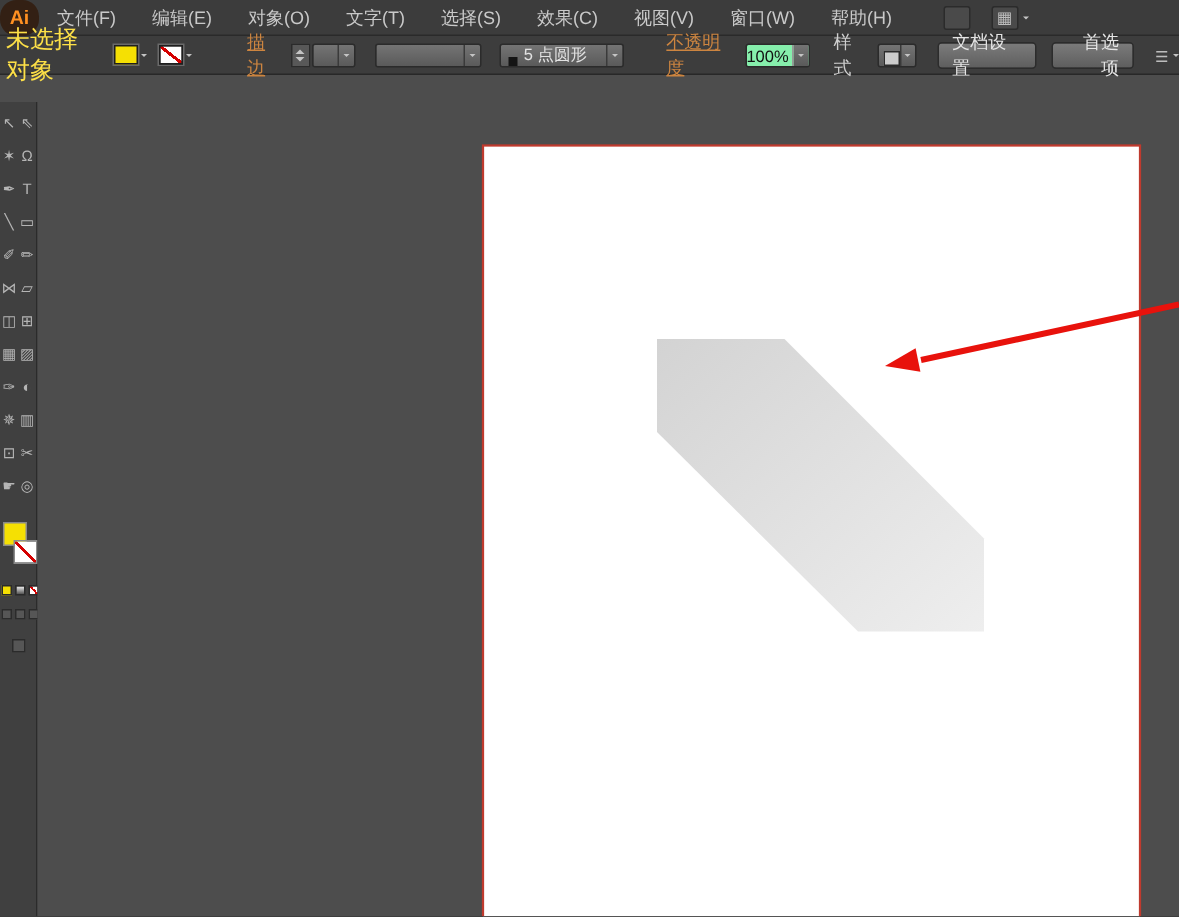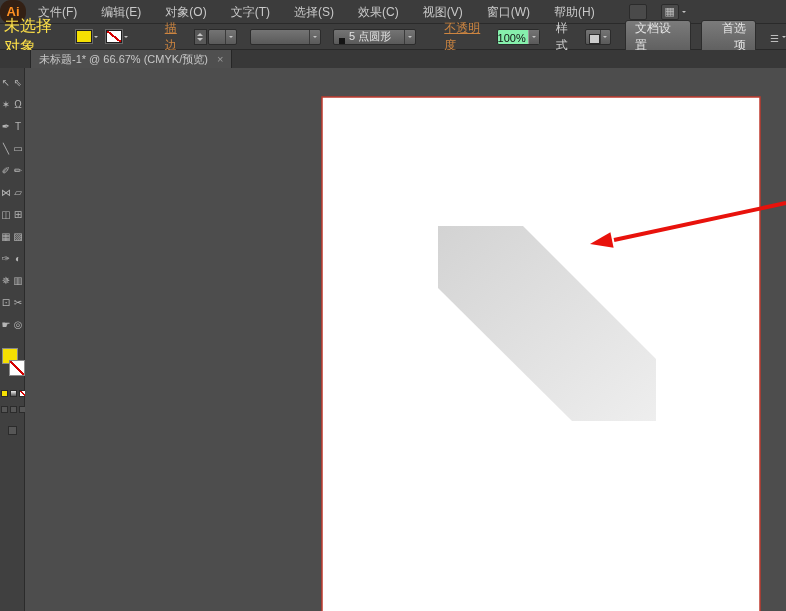--- a/index.html
+++ b/index.html
@@ -45,21 +45,21 @@
   .c-profile { width:74px; margin-left:13px; }
   .c-brush { width:86px; margin-left:12px; }
   .c-brush .bsq { width:6px; height:6px; background:#141414; margin:0 4px 0 5px; }
   .c-brush .blabel { font-size:11px; color:#e2e2e2; white-space:nowrap; }
   .c-opacity { width:44px; margin-left:6px; background:#86efac; }
   .c-opacity .oval { font-size:11px; color:#111; text-align:right; padding-right:2px; flex:1; }
   .c-opacity .dd { border-left:1px solid #999; background:linear-gradient(#747474,#5a5a5a); }
   .style-label { font-size:12px; color:#cfcfcf; margin-left:16px; }
   .c-style { width:26px; margin-left:6px; }
   .c-style .ssw { width:12px; height:10px; background:#cccccc; border:1px solid #2b2b2b; margin-left:3px; }
-  .btn { height:18px; padding:16px 9px; margin-left:14px; font-size:12px; color:#e4e4e4;
+  .btn { height:18px; padding:0 9px; margin-left:14px; font-size:12px; color:#e4e4e4;
     background:linear-gradient(#7b7b7b,#5e5e5e); border:1px solid #2c2c2c; border-radius:3px;
     display:flex; align-items:center; cursor:default;font-family:Liberation Serif, serif; }
   .btn.b2 { margin-left:10px;text-align:right; }
   .panel-menu { display:flex; align-items:center; gap:3px; margin-left:14px; }
   .panel-menu .bars::before { content:"☰"; color:#bdbdbd; font-size:10px; }
 
   
   .tabbar { position:absolute; left:0; top:50px; width:786px; height:18px; background:#383838; }
   .tab { position:absolute; left:30px; top:0; height:18px; background:#4f4f4f;
     border-right:1px solid #262626; border-left:1px solid #262626;
@@ -177,26 +177,20 @@
 
     <div class="btn">文档设置</div>
     <div class="btn b2">首选项</div>
 
     <div class="panel-menu">
       <div class="bars"></div>
       <div class="arr small"></div>
     </div>
   </div>
 
-  <div class="tabbar">
-    <div class="tab">
-      <div class="tab-title">未标题-1* @ 66.67% (CMYK/预览)</div>
-      <div class="tab-close">×</div>
-    </div>
-  </div>
 
   <div class="workspace">
 
     <div class="toolbar">
       <div class="tool-grid">
         <div class="tool-row">
           <div class="tool">
               <span>↖</span>
             </div>
           <div class="tool">

